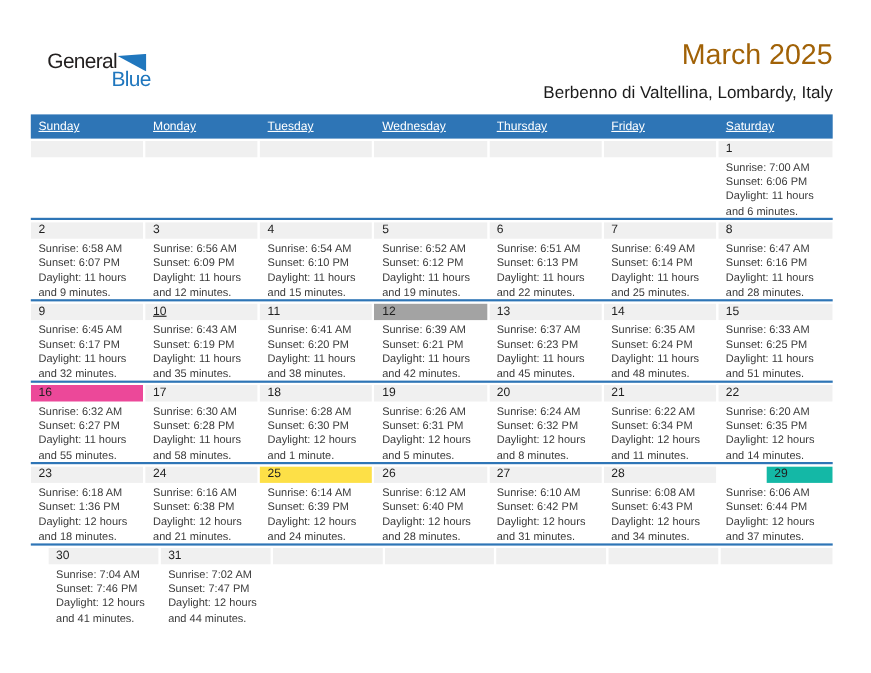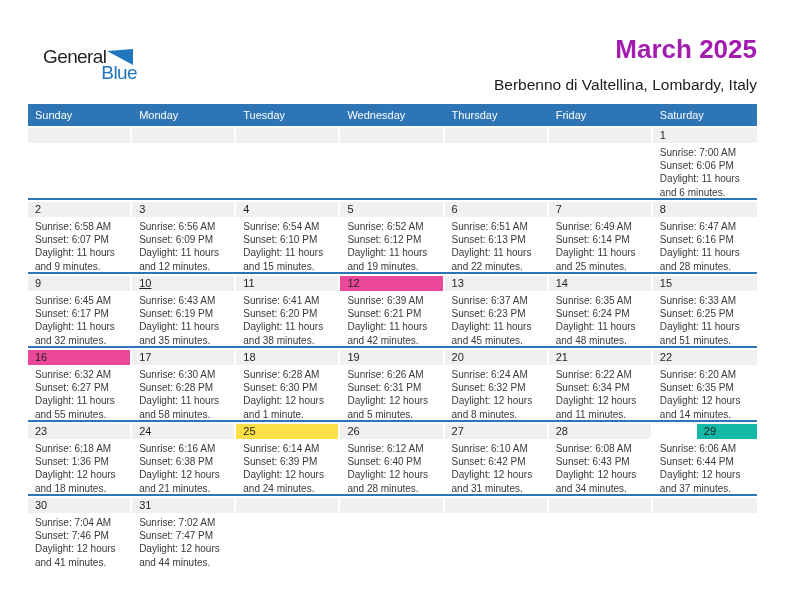--- a/index.html
+++ b/index.html
@@ -19,35 +19,35 @@
   .logo-general {
     font-size:19px; font-weight:500; color:#221f1f; letter-spacing:-0.6px; line-height:19px;
   }
   .logo-triangle { margin-left:1px; margin-top:2px; display:block; }
   .logo-blue {
     text-align:right; font-size:19px; font-weight:500; letter-spacing:-0.6px;
     color:#2077be; line-height:14px; padding-right:1px;
   }
   .title {
     position:absolute; top:34px; right:35px;
-    font-size:26px; color:#a21caf; font-weight:700;
+    font-size:26px; color:#a16207; font-weight:400;
   }
   .subtitle {
     position:absolute; top:76px; right:35px;
     font-size:15.5px; color:#1c1c1c; font-weight:400;
   }
 
   
   .calendar { position:absolute; left:28px; top:104px; width:729px; }
   .weekday-header {
     display:grid; grid-template-columns:repeat(7,1fr);
     height:22px; align-items:center;
     color:#ffffff; font-size:11px;
   }
-  .weekday-header .wd { padding-left:7px; }
+  .weekday-header .wd { padding-left:7px;text-decoration:underline; }
 
   .week {
     display:grid; grid-template-columns:repeat(7,1fr);
     height:74px; padding-top:2px;
   }
   .week.with-line { border-bottom:2px solid #2e75b6; }
   .week.last { height:84px; }
 
   .cell { overflow:hidden; }
   .band {
@@ -208,21 +208,21 @@
         <div class="cell">
           <div class="band" style="background: rgb(240, 240, 240);">11</div>
           <div class="details">
             <div>Sunrise: 6:41 AM</div>
             <div>Sunset: 6:20 PM</div>
             <div>Daylight: 11 hours</div>
             <div>and 38 minutes.</div>
           </div>
         </div>
         <div class="cell">
-          <div class="band" style="background: #ec4899;">12</div>
+          <div class="band" style="background: #a3a3a3;">12</div>
           <div class="details">
             <div>Sunrise: 6:39 AM</div>
             <div>Sunset: 6:21 PM</div>
             <div>Daylight: 11 hours</div>
             <div>and 42 minutes.</div>
           </div>
         </div>
         <div class="cell">
           <div class="band" style="background: rgb(240, 240, 240);">13</div>
           <div class="details">
@@ -374,21 +374,21 @@
         <div class="cell">
           <div class="band" style="background: #14b8a6; margin-left: 44px;">29</div>
           <div class="details">
             <div>Sunrise: 6:06 AM</div>
             <div>Sunset: 6:44 PM</div>
             <div>Daylight: 12 hours</div>
             <div>and 37 minutes.</div>
           </div>
         </div>
       </div>
-      <div class="week last" style="border-color: rgb(46, 117, 182);">
+      <div class="week last" style="border-color: rgb(46, 117, 182); margin-left: 16px;">
         <div class="cell">
           <div class="band" style="background: rgb(240, 240, 240);">30</div>
           <div class="details">
             <div>Sunrise: 7:04 AM</div>
             <div>Sunset: 7:46 PM</div>
             <div>Daylight: 12 hours</div>
             <div>and 41 minutes.</div>
           </div>
         </div>
         <div class="cell">

